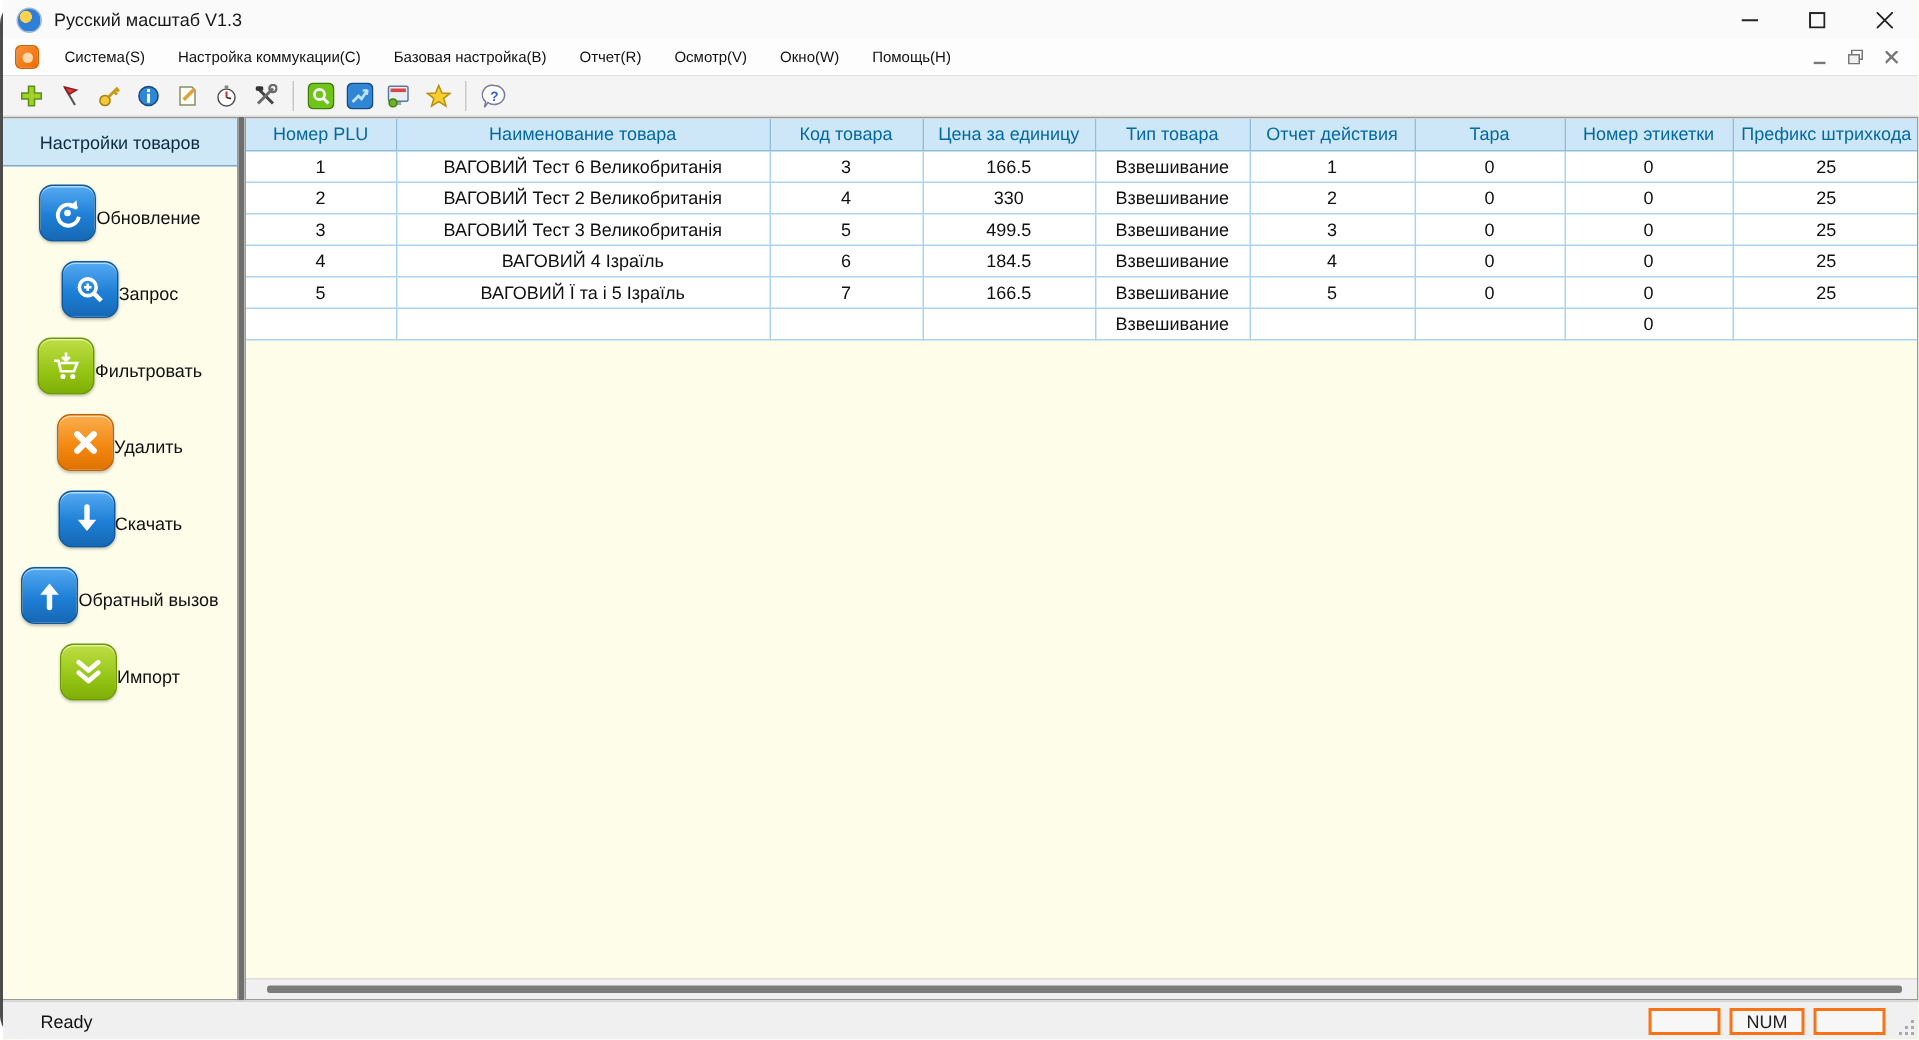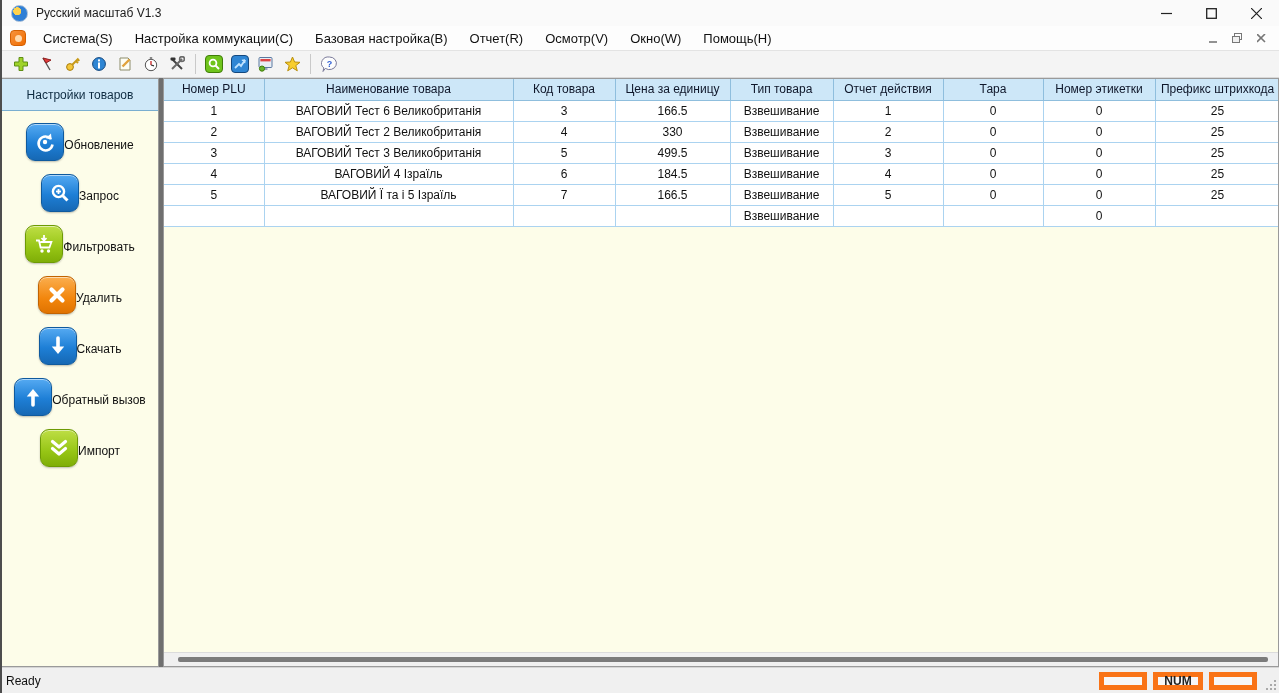--- a/index.html
+++ b/index.html
@@ -1,19 +1,19 @@
 <!DOCTYPE html>
 <html><head>
 <meta charset="utf-8">
 <style>
   * { margin:0; padding:0; box-sizing:border-box; }
   html,body { width:1279px; height:693px; overflow:hidden;
     font-family:"Liberation Sans", sans-serif; font-size:12px; color:#111; }
   #window { position:relative; width:1279px; height:693px; background:#fff;
-    border-left:2px solid #4d4d4d; }
+    border-left:2px solid #4d4d4d;border-radius:16px; }
 
   
   #titlebar { position:absolute; left:0; top:0; right:0; height:26px;
     background:#fafafa; display:flex; align-items:center; }
   .app-icon { width:17px; height:17px; margin-left:9px; border-radius:50%;
     background:radial-gradient(circle at 35% 35%, #ffd24d 0 28%, #2f7fd6 30% 70%, #1a5fae 100%);
     border:1px solid #9db8d6; }
   #title-text { margin-left:8px; font-size:12px; color:#1a1a1a; }
   .win-controls { margin-left:auto; display:flex; height:100%; }
   .win-btn { width:45px; height:100%; display:flex; align-items:center; justify-content:center; }
@@ -21,21 +21,21 @@
 
   
   #menubar { position:absolute; left:0; top:26px; right:0; height:25px;
     background:#fdfdfd; display:flex; align-items:center; border-bottom:1px solid #e3e3e3; }
   .mdi-icon { width:16px; height:16px; margin:0 6px 0 8px; border-radius:4px;
     background:linear-gradient(135deg,#f7923c,#ef6c00); border:1px solid #d45f00;
     position:relative; }
   .mdi-icon::after { content:""; position:absolute; left:4px; top:4px; width:7px; height:7px;
     border-radius:50%; background:#ffd9ad; }
   .menu-item { padding:0 11px; height:100%; display:flex; align-items:center;
-    font-size:13px; color:#111; cursor:default; }
+    font-size:10px; color:#111; cursor:default; }
   .mdi-controls { margin-left:auto; display:flex; align-items:center; gap:4px; padding-right:8px; }
   .mdi-btn { width:20px; height:17px; display:flex; align-items:center; justify-content:center;
     color:#777; }
 
   
   #toolbar { position:absolute; left:0; top:51px; right:0; height:27px;
     background:#f4f4f4; border-bottom:1px solid #d9d9d9; display:flex; align-items:center;
     padding-left:8px; gap:4px; }
   .tb-icon { width:22px; height:22px; display:flex; align-items:center; justify-content:center;
     border-radius:3px; }
@@ -60,39 +60,39 @@
   .side-label { margin-top:5px; font-size:12px; color:#111; }
 
   
   #splitter { position:absolute; left:157px; top:0; width:4px; bottom:0; background:#6f6f6f; }
 
   
   #table-panel { position:absolute; left:161px; top:0; right:0; bottom:0;
     background:#fdfde9; border:1px solid #9a9a9a; overflow:hidden; }
   #grid { border-collapse:collapse; table-layout:fixed; width:1116px; background:#fff; }
   #grid th { background:#cde7f8; border:1px solid #8fbedd; border-top:none;
-    height:21px; font-weight:normal; font-size:12px; color:#0f172a; overflow:hidden; white-space:nowrap; }
+    height:21px; font-weight:normal; font-size:12px; color:#0369a1; overflow:hidden; white-space:nowrap; }
   #grid th:first-child { border-left:none; }
   #grid td { background:#fff; border:1px solid #abd3f0; height:21px; text-align:center;
     font-size:12px; color:#111; overflow:hidden; white-space:nowrap; }
   #grid td:first-child { border-left:none; }
 
   
   #hscroll { position:absolute; left:0; right:0; bottom:0; height:14px; background:#f0f0f0;
     border-top:1px solid #dcdcdc; }
   #hscroll-thumb { position:absolute; left:14px; right:10px; top:4px; height:5px;
     background:#7b7b7b; border-radius:2px; }
 
   
   #statusbar { position:absolute; left:0; bottom:0; right:0; height:26px; background:#f0f0f0;
-    border-top:1px solid #d5d5d5; display:flex; align-items:center; font-size:12px; }
+    border-top:1px solid #d5d5d5; display:flex; align-items:center; font-size:12px;padding-left:21px; }
   #status-ready { margin-left:4px; color:#111; }
   .status-panes { margin-left:auto; display:flex; gap:6px; align-items:center; margin-right:22px; }
-  .status-pane { height:18px; border:5px solid #f97316; background:#f7f7f7;
-    display:flex; align-items:center; justify-content:center; color:#222;font-weight:bold; }
+  .status-pane { height:18px; border:2px solid #f97316; background:#f7f7f7;
+    display:flex; align-items:center; justify-content:center; color:#222; }
   .pane-a { width:48px; } .pane-b { width:50px; } .pane-c { width:48px; }
   #resize-grip { position:absolute; right:3px; bottom:3px; width:13px; height:13px; }
   #resize-grip i { position:absolute; width:2px; height:2px; background:#a9a9a9; }
 </style>
 </head>
 <body>
 
 <div id="window">
 
   <div id="titlebar">

